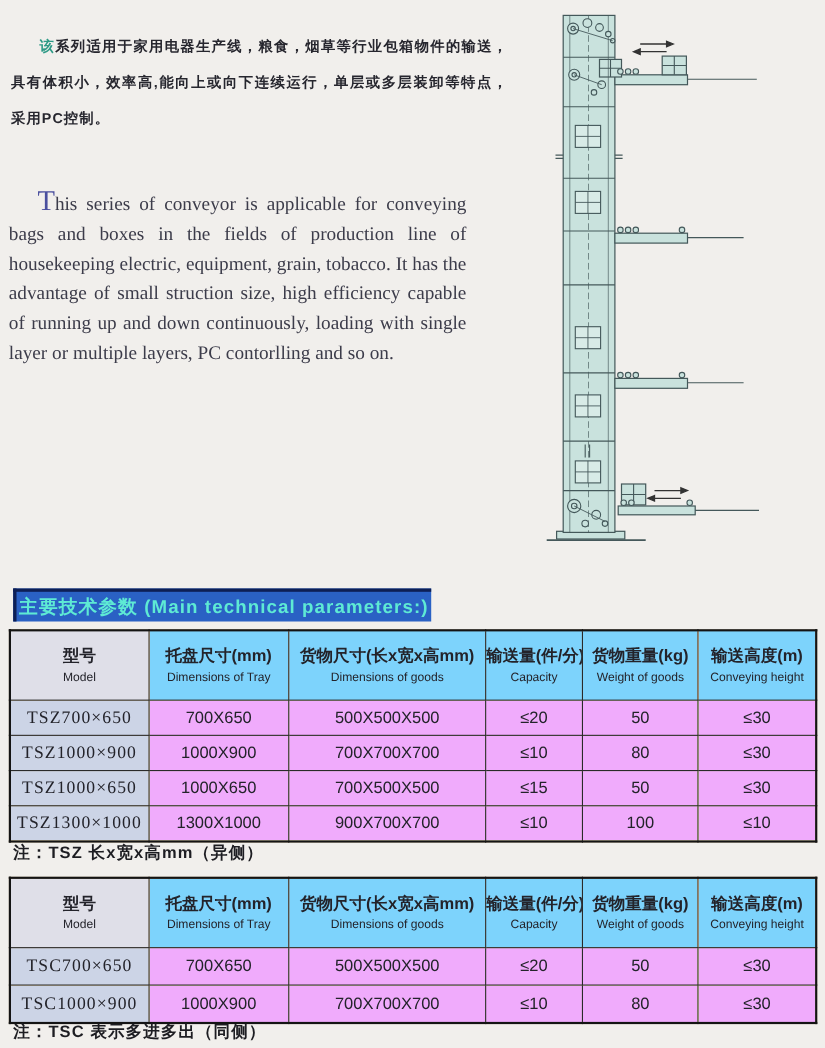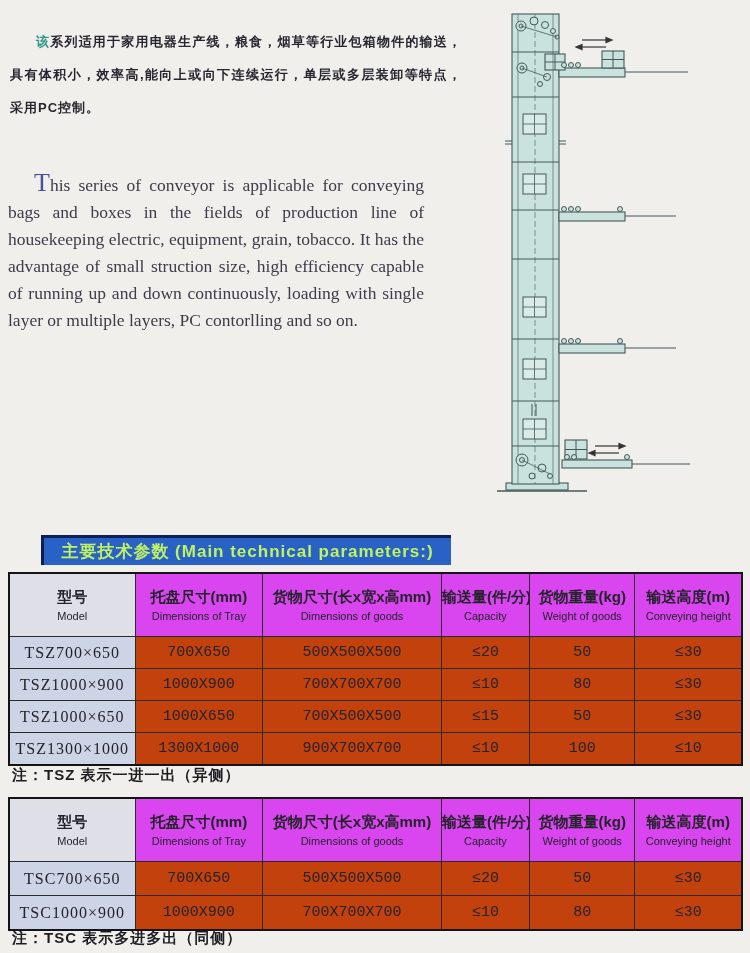--- a/index.html
+++ b/index.html
@@ -24,49 +24,49 @@
     font-size:17.5px;line-height:27px;color:#3c3c4a;
     text-align:justify;text-indent:26px;
   }
   .intro-en .drop-cap{
     font-size:26px;color:#4a4f9e;line-height:20px;
   }
   
   .diagram-wrap{position:absolute;left:492px;top:4px;width:205px;height:494px;}
   
   .section-bar{
-    position:absolute;left:41px;top:535px;width:410px;height:30px;
+    position:absolute;left:12px;top:535px;width:380px;height:30px;
     background:#2a61c4;
     border-top:3px solid #0d1f55;border-left:3px solid #0d1f55;
     display:flex;align-items:center;justify-content:center;
-    color:#bef264;font-size:17px;font-weight:bold;letter-spacing:1px;
+    color:#5eead4;font-size:17px;font-weight:bold;letter-spacing:1px;
     box-sizing:border-box;
   }
   
   table.spec{
     position:absolute;left:8px;width:735px;
     border-collapse:collapse;table-layout:fixed;
     background:#f8e7c6;
     border:2px solid #141414;
   }
   #table-tsz{top:572px;}
   #table-tsc{top:797px;}
   table.spec th,table.spec td{
     border:1px solid #2a2a2a;padding:0;text-align:center;vertical-align:middle;
     overflow:hidden;
   }
   table.spec th{
-    background:#d946ef;height:62px;font-weight:bold;
+    background:#7dd3fc;height:62px;font-weight:bold;
   }
   table.spec th.model-h{background:#dfdfe8;}
   table.spec .th-zh{font-size:15px;font-weight:bold;white-space:nowrap;line-height:22px;}
   table.spec .th-en{font-size:11px;font-weight:normal;white-space:nowrap;line-height:16px;}
   #table-tsz td{height:31px;}
   #table-tsc td{height:33px;}
-  table.spec td{font-size:15px;background:#c2410c;font-family:Liberation Mono, monospace;}
+  table.spec td{font-size:15px;background:#f0abfc;}
   table.spec td.model-c{
     background:#ccd4e6;
     font-family:Liberation Serif, serif;font-size:16px;letter-spacing:1px;
   }
   .note{
     position:absolute;left:12px;
     font-size:15px;font-weight:bold;color:#1d1d22;letter-spacing:1px;
   }
   #note-tsz{top:766px;}
   #note-tsc{top:929px;text-align:center;}
@@ -274,21 +274,21 @@
   <tr>
     <td class="model-c">TSZ1300×1000</td>
     <td>1300X1000</td>
     <td>900X700X700</td>
     <td>≤10</td>
     <td>100</td>
     <td>≤10</td>
   </tr>
 </tbody>
   </table>
-<div class="note" id="note-tsz">注：TSZ 表示一进一出（异侧）</div>
+<div class="note" id="note-tsz">注：TSZ 长x宽x高mm（异侧）</div>
 
 <table class="spec" id="table-tsc">
   <colgroup>
     <col style="width:17.2%">
       <col style="width:17.4%">
       <col style="width:24.4%">
     <col style="width:12.0%">
       <col style="width:14.4%">
       <col style="width:14.6%">
   </colgroup>

